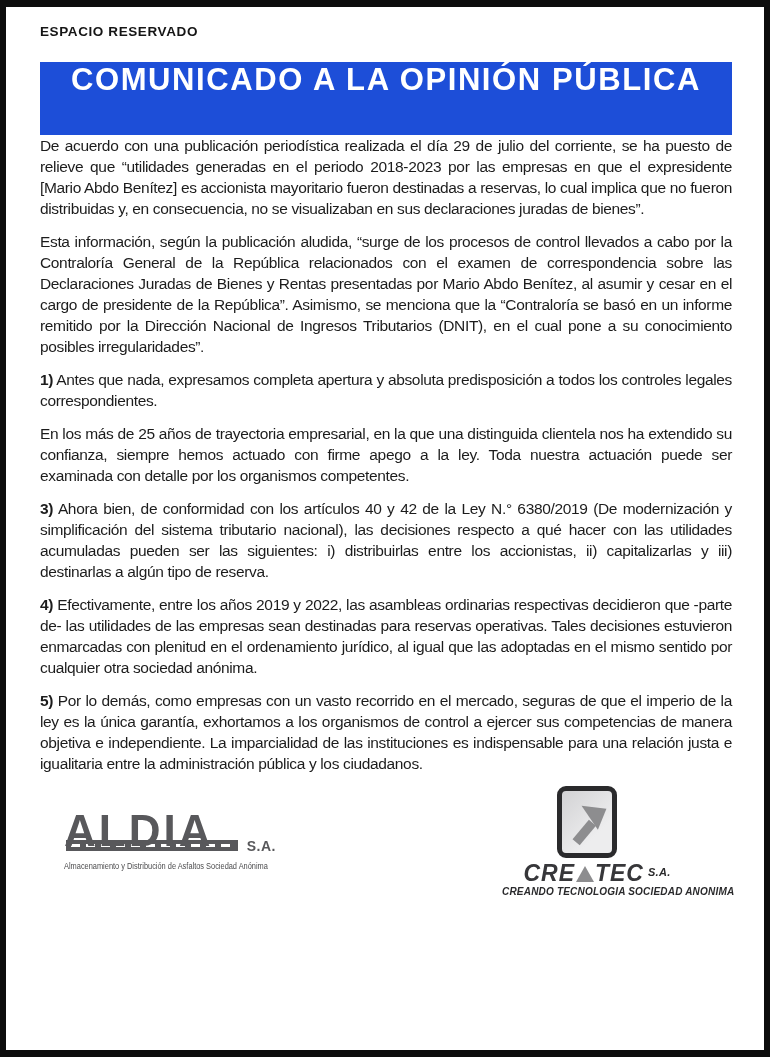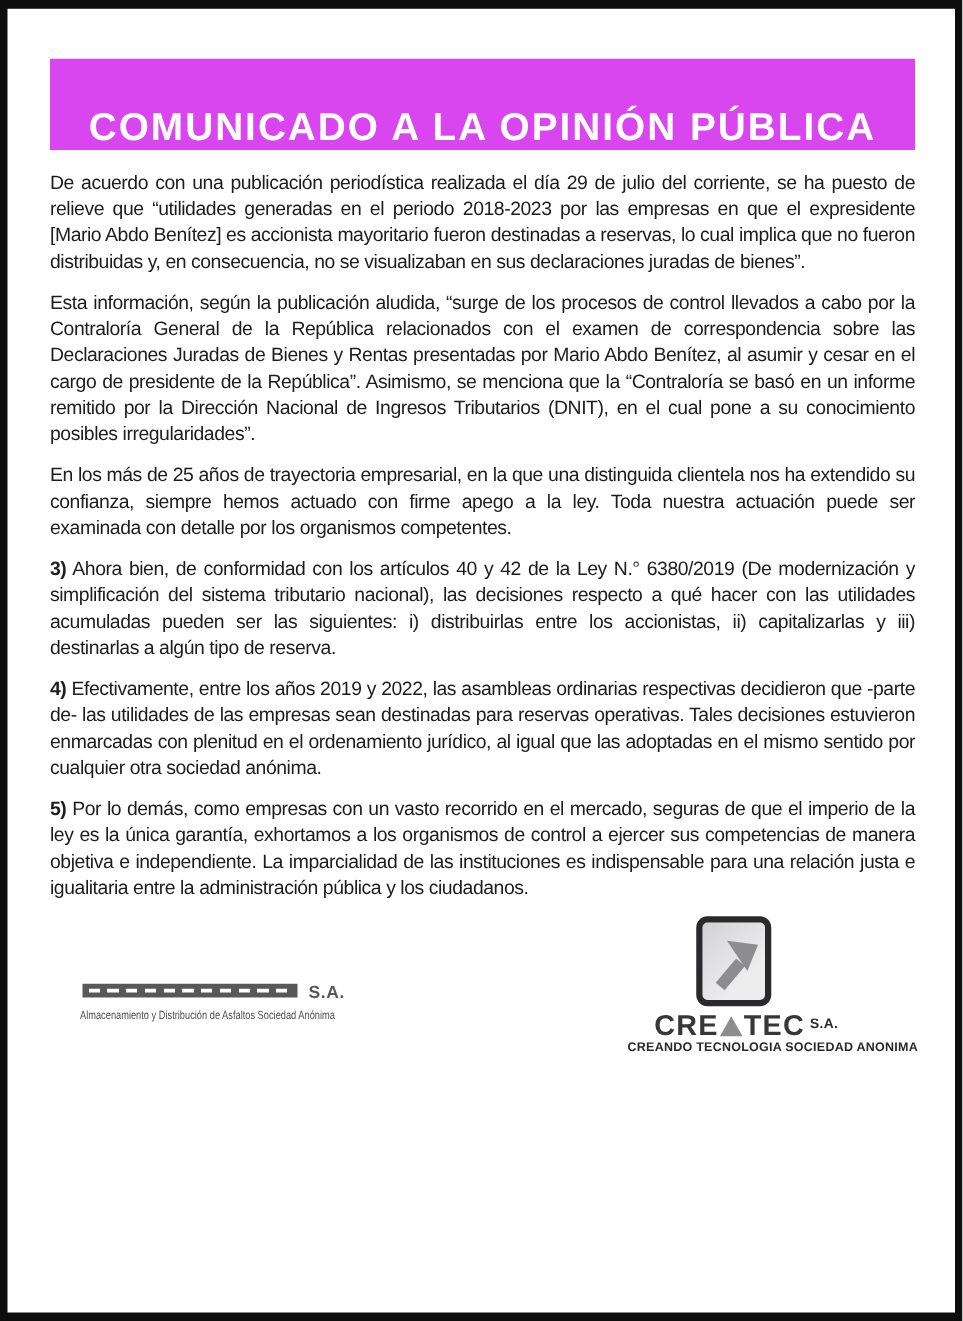--- a/index.html
+++ b/index.html
@@ -15,30 +15,29 @@
     font-family:"Liberation Sans", sans-serif;
     color:#1c1c1c;
   }
   .inner { padding:17px 32px 0 34px; }
 
   .reserved {
     font-size:13.5px; font-weight:bold; letter-spacing:.6px; color:#151515;
   }
 
   .banner {
-    margin-top:23px; height:73px; background:#d946ef;
-    display:flex; align-items:flex-end; justify-content:center;
+    margin-top:23px; height:73px; background:#1d4ed8;
+    display:flex; align-items:flex-start; justify-content:center;
   }
   .banner h1 {
     margin:0; color:#ffffff; font-size:31px; font-weight:bold;
     letter-spacing:1.6px; white-space:nowrap;
   }
 
   .content {
-    margin-top:16px;
     font-size:15.5px; line-height:21px;
     letter-spacing:-0.35px;
     text-align:justify;
   }
   .content p { margin:0 0 12px 0; }
   .content p.heading {
     font-weight:bold; text-align:left; margin:25px 0 20px 0;
   }
   .content b { font-weight:bold; }
 
@@ -66,21 +65,21 @@
   .aldia-sa {
     position:absolute; right:0; bottom:2px;
     font-size:14px; font-weight:bold; color:#58585b; letter-spacing:.5px;
   }
   .aldia-tagline {
     margin-top:4px; font-size:9.5px; color:#4c4c4e; white-space:nowrap;
     transform:scaleX(.78); transform-origin:left center; width:270px;
   }
 
   
-  .createc { width:190px; text-align:center; }
+  .createc { width:190px; text-align:center;font-style:italic; }
   .createc-box {
     width:50px; height:62px; margin:0 auto;
     border:5px solid #2a2a2c; border-radius:9px;
     background:linear-gradient(135deg,#d2d2d4 0%, #ededee 70%);
     display:flex; align-items:center; justify-content:center;
     position:relative; left:-10px;
   }
   .createc-word {
     margin-top:3px;
     display:flex; align-items:flex-end; justify-content:center;
@@ -100,46 +99,49 @@
     margin-top:2px; font-size:10px; font-weight:bold; color:#2a2a2c;
     letter-spacing:.2px; white-space:nowrap;
   }
 </style>
 </head>
 <body>
 
 <div class="page">
   <div class="inner">
 
+    <div class="reserved">ESPACIO RESERVADO</div>
 
     <div class="banner">
       <h1>COMUNICADO A LA OPINIÓN PÚBLICA</h1>
     </div>
 
     <div class="content">
       <p><b></b><span>De acuerdo con una publicación periodística realizada el día 29 de julio del corriente, se ha puesto de relieve que “utilidades generadas en el periodo 2018-2023 por las empresas en que el expresidente [Mario Abdo Benítez] es accionista mayoritario fueron destinadas a reservas, lo cual implica que no fueron distribuidas y, en consecuencia, no se visualizaban en sus declaraciones juradas de bienes”.</span></p>
 
       <p><b></b><span>Esta información, según la publicación aludida, “surge de los procesos de control llevados a cabo por la Contraloría General de la República relacionados con el examen de correspondencia sobre las Declaraciones Juradas de Bienes y Rentas presentadas por Mario Abdo Benítez, al asumir y cesar en el cargo de presidente de la República”. Asimismo, se menciona que la “Contraloría se basó en un informe remitido por la Dirección Nacional de Ingresos Tributarios (DNIT), en el cual pone a su conocimiento posibles irregularidades”.</span></p>
 
 
+      <p><b>1)</b><span> Antes que nada, expresamos completa apertura y absoluta predisposición a todos los controles legales correspondientes.</span></p>
 
       <p><b></b><span>En los más de 25 años de trayectoria empresarial, en la que una distinguida clientela nos ha extendido su confianza, siempre hemos actuado con firme apego a la ley. Toda nuestra actuación puede ser examinada con detalle por los organismos competentes.</span></p>
 
 
       <p><b>3)</b><span> Ahora bien, de conformidad con los artículos 40 y 42 de la Ley N.° 6380/2019 (De modernización y simplificación del sistema tributario nacional), las decisiones respecto a qué hacer con las utilidades acumuladas pueden ser las siguientes: i) distribuirlas entre los accionistas, ii) capitalizarlas y iii) destinarlas a algún tipo de reserva.</span></p>
 
       <p><b>4)</b><span> Efectivamente, entre los años 2019 y 2022, las asambleas ordinarias respectivas decidieron que -parte de- las utilidades de las empresas sean destinadas para reservas operativas. Tales decisiones estuvieron enmarcadas con plenitud en el ordenamiento jurídico, al igual que las adoptadas en el mismo sentido por cualquier otra sociedad anónima.</span></p>
 
       <p><b>5)</b><span> Por lo demás, como empresas con un vasto recorrido en el mercado, seguras de que el imperio de la ley es la única garantía, exhortamos a los organismos de control a ejercer sus competencias de manera objetiva e independiente. La imparcialidad de las instituciones es indispensable para una relación justa e igualitaria entre la administración pública y los ciudadanos.</span></p>
     </div>
 
     <div class="logos">
 
       <div class="aldia">
         <div class="aldia-mark">
+          <span class="aldia-word">ALDIA</span>
           <span class="aldia-band"></span>
           <span class="aldia-sa">S.A.</span>
         </div>
         <div class="aldia-tagline">Almacenamiento y Distribución de Asfaltos Sociedad Anónima</div>
       </div>
 
       <div class="createc">
         <div class="createc-box">
           <svg width="42" height="50" viewBox="0 0 54 64">
             <line x1="13" y1="58" x2="34" y2="33" stroke="#8d8d8f" stroke-width="12"></line>

